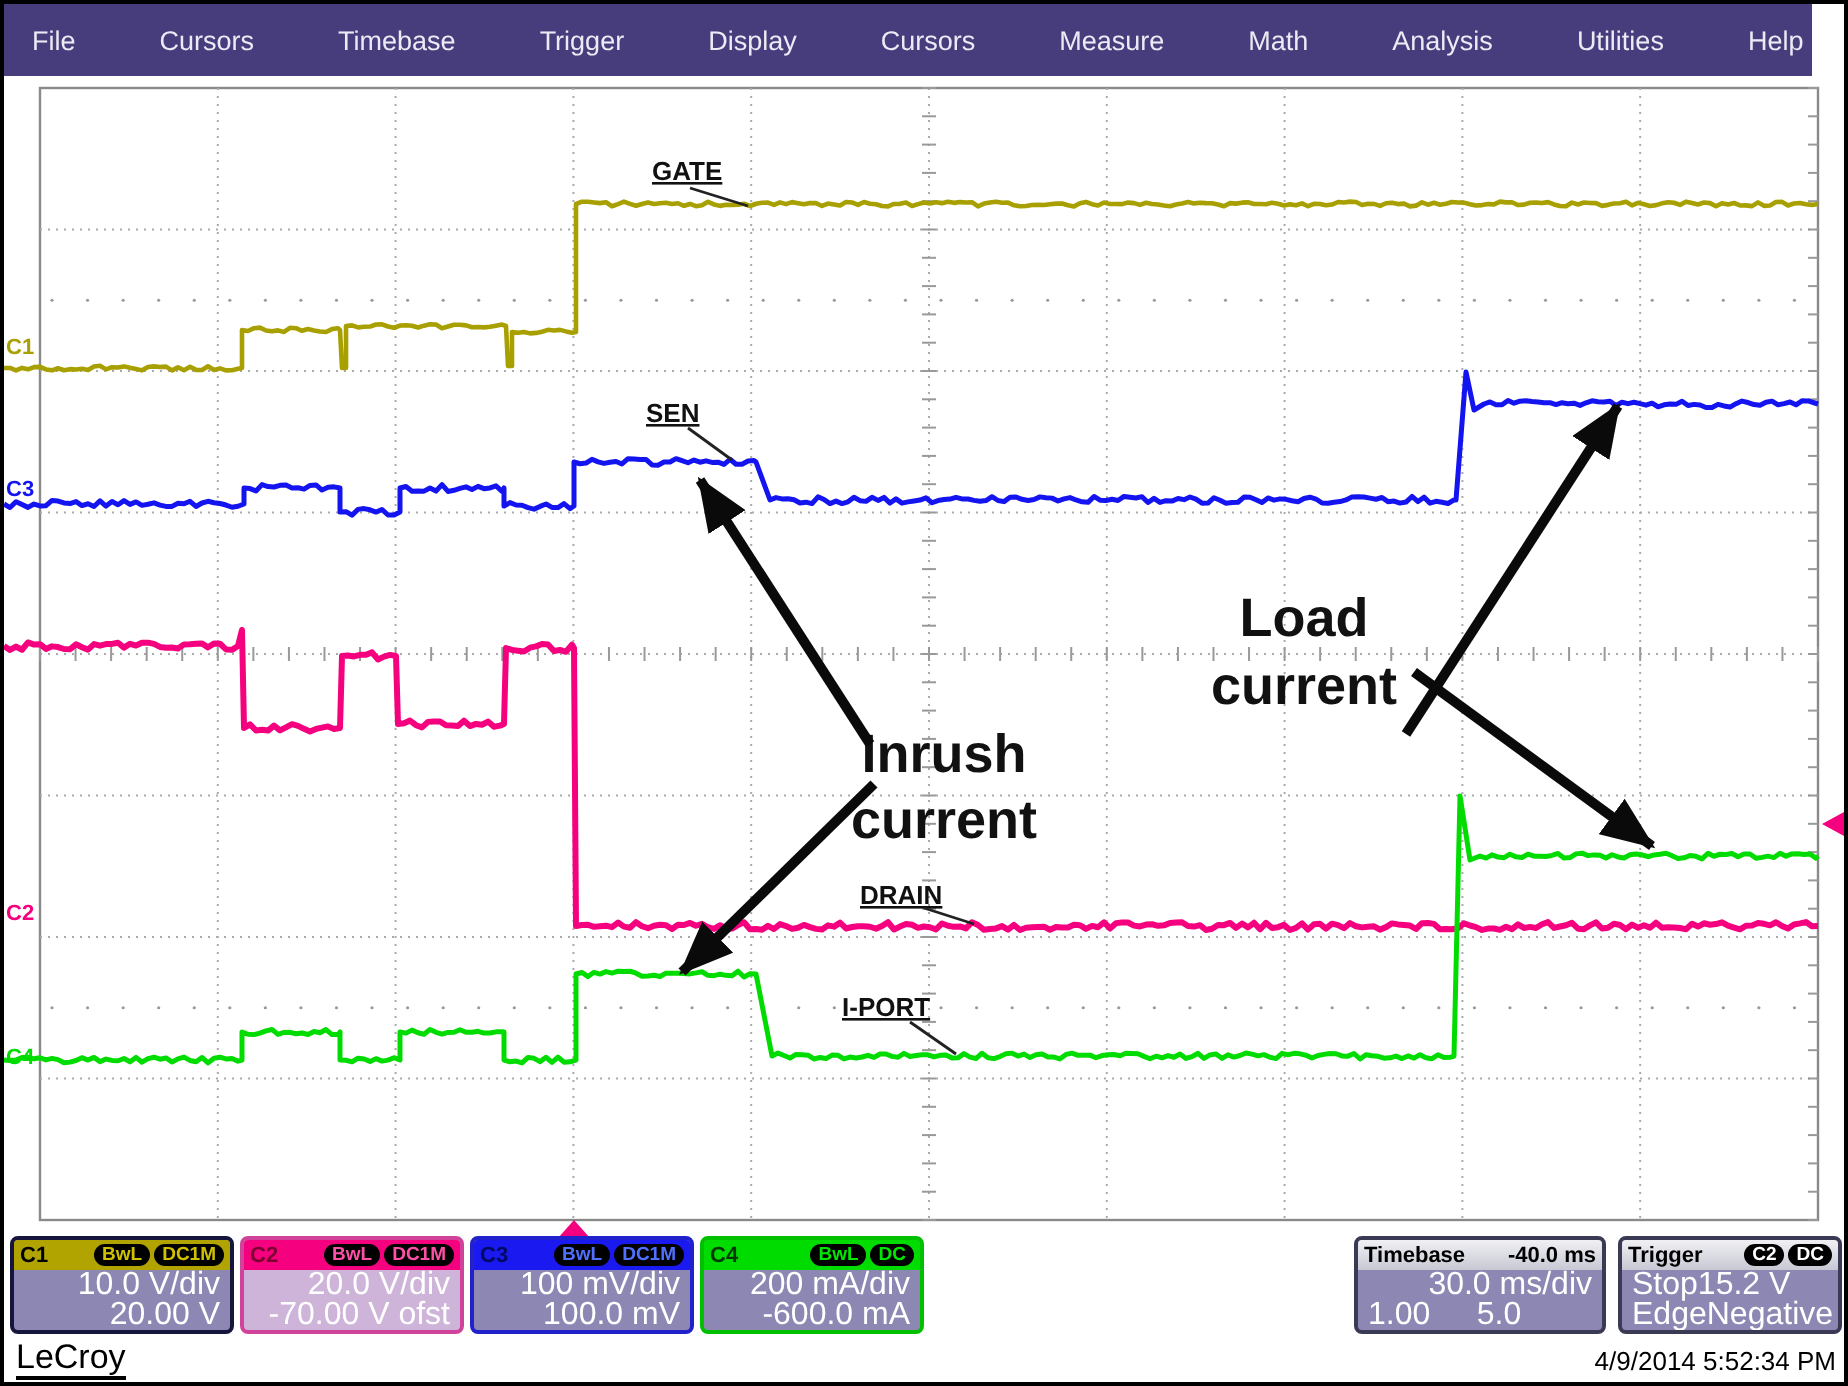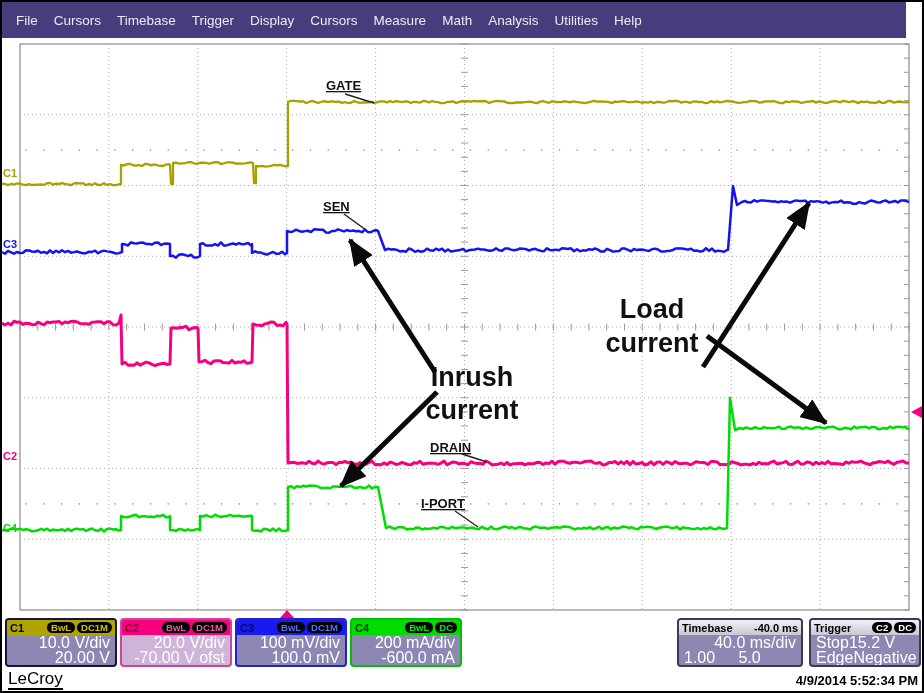--- a/index.html
+++ b/index.html
@@ -1,21 +1,21 @@
 <!DOCTYPE html>
 <html><head>
 <meta charset="utf-8">
 <style>
   html,body{margin:0;padding:0;background:#e8e8e8;}
   .screen{position:relative;width:924px;height:693px;background:#ffffff;overflow:hidden;
           font-family:"Liberation Sans",sans-serif;}
   .frame{position:absolute;inset:0;border:2px solid #000;pointer-events:none;z-index:50;}
   
   .menubar{position:absolute;left:2px;right:18px;top:2px;height:36px;background:#473d7d;
-           display:flex;align-items:center;gap:16px;padding:0 0 0 14px;z-index:5;}
+           display:flex;align-items:center;gap:42px;padding:0 0 0 14px;z-index:5;}
   .menubar .mi{color:#eceaf4;font-size:13.5px;cursor:default;}
   
   svg.plot{position:absolute;left:0;top:0;z-index:1;}
   .tracelabel{font-family:"Liberation Sans",sans-serif;font-size:13px;font-weight:bold;fill:#111;
               text-decoration:underline;}
   .bigannot{font-family:"Liberation Sans",sans-serif;font-size:27px;font-weight:bold;fill:#111;}
   .chmark{font-family:"Liberation Sans",sans-serif;font-size:11px;font-weight:bold;}
   
   .dbox{position:absolute;top:618px;height:49px;border-radius:4px;border:2px solid #333;
         box-sizing:border-box;overflow:hidden;background:#8d87b4;z-index:10;}
@@ -40,21 +40,21 @@
   .b-c4 .pill{color:#00e800;}
   .b-tb{left:677px;width:126px;border-color:#3a3a55;}
   .b-trg{left:809px;width:112px;border-color:#3a3a55;}
   .grayhdr{background:linear-gradient(#f0f0f4,#c8c8d4);color:#000;font-weight:bold;}
   .row{display:flex;justify-content:flex-start;}
   .row.r-only{justify-content:flex-end;}
   .trg-pill{color:#fff;}
   
   .logo{position:absolute;left:8px;top:670px;font-size:17px;font-weight:normal;color:#000;
         border-bottom:2px solid #000;padding-bottom:0px;line-height:18px;z-index:10;}
-  .datetime{position:absolute;right:6px;top:673px;font-size:13px;color:#000;z-index:10;font-weight:bold;}
+  .datetime{position:absolute;right:6px;top:673px;font-size:13px;color:#000;z-index:10;}
 </style>
 </head>
 <body>
 
 <div class="screen">
 
   <div class="menubar">
     <span class="mi">File</span>
     <span class="mi">Cursors</span>
     <span class="mi">Timebase</span>
@@ -410,21 +410,21 @@
     </div>
   </div>
 
   <div class="dbox b-tb">
     <div class="hdr grayhdr">
       <span>Timebase</span>
       <span>-40.0 ms</span>
     </div>
     <div class="body">
       <div class="row r-only">
-          <span>40.0 ms/div</span>
+          <span>30.0 ms/div</span>
         </div>
       <div class="row">
         <span>1.00 MS</span>
         <span>5.0 MS/s</span>
       </div>
     </div>
   </div>
 
   <div class="dbox b-trg">
     <div class="hdr grayhdr">

